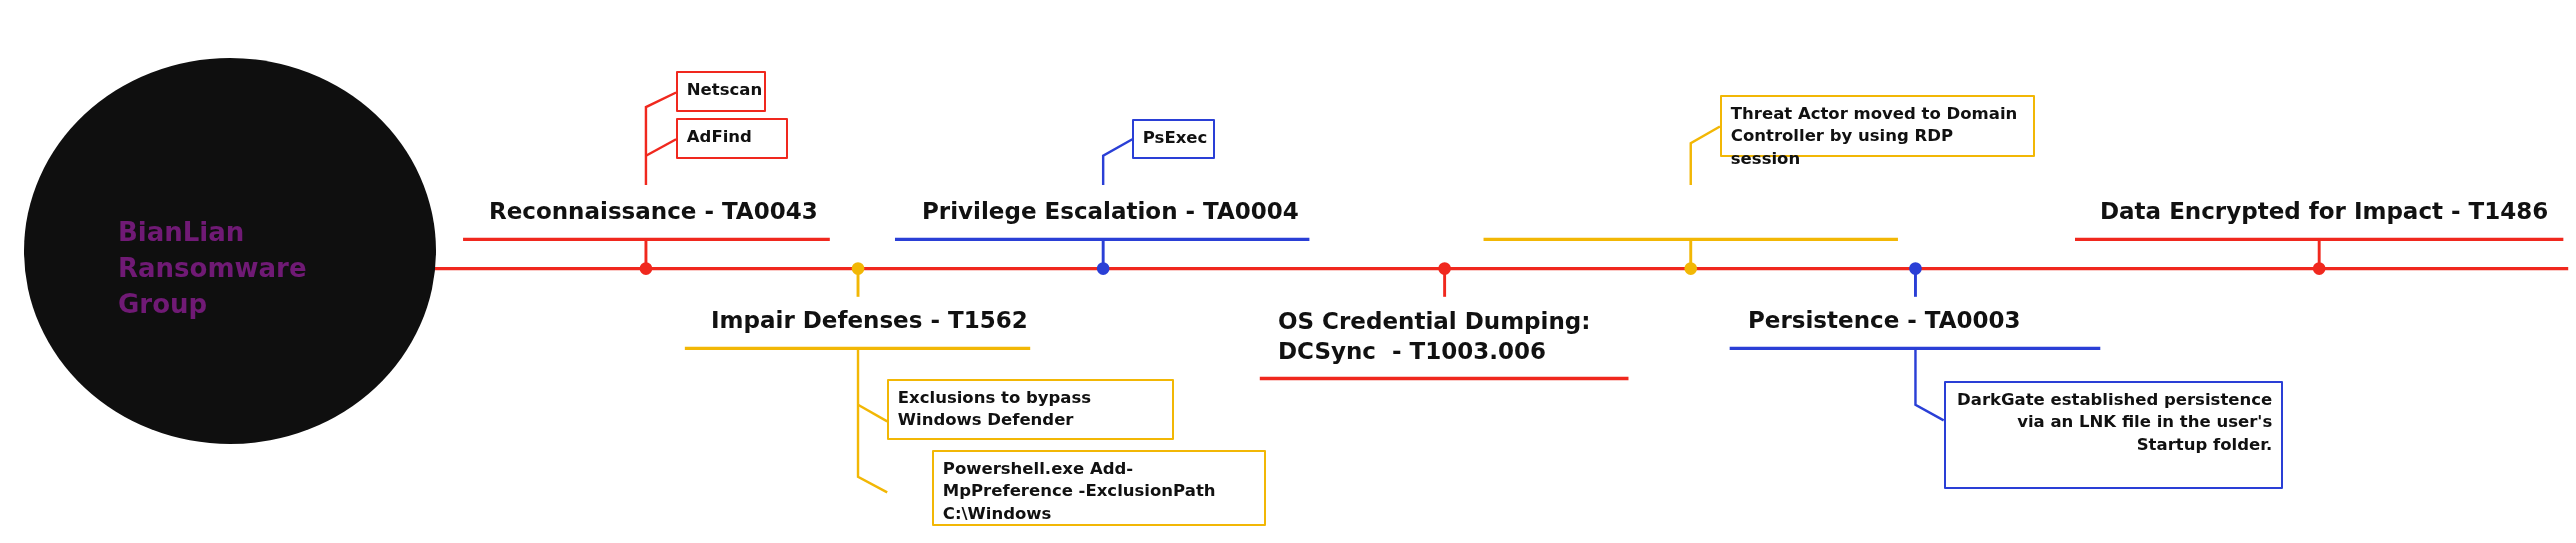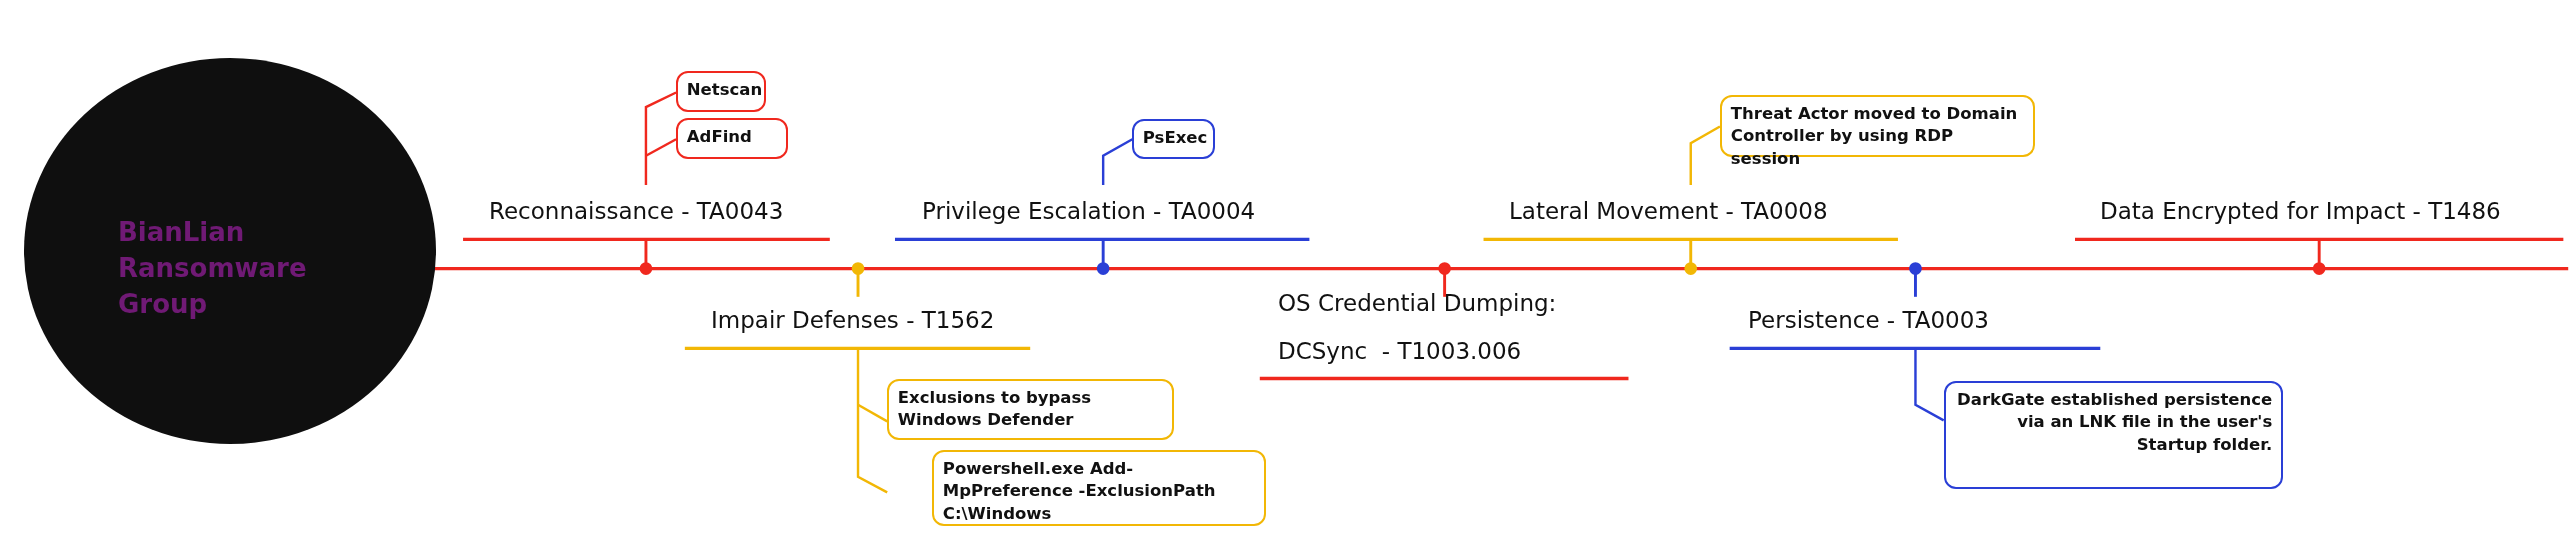--- a/index.html
+++ b/index.html
@@ -3,23 +3,23 @@
   <meta charset="utf-8">
   <style>
     html, body { margin: 0; padding: 0; background: #ffffff; }
     body { width: 2576px; height: 544px; position: relative; overflow: hidden;
            font-family: "DejaVu Sans", sans-serif; }
     #canvas { position: absolute; left: 0; top: 0; width: 2576px; height: 544px; }
     .actor { position: absolute; left: 24px; top: 58px; width: 412px; height: 386px;
              border-radius: 50%; background: #0f0f0f; }
     .actor-label { position: absolute; left: 118px; top: 214px; color: #701a75;
                    font-weight: bold; font-size: 26px; line-height: 36px; width: 311px; }
-    .title { position: absolute; font-weight: normal; font-size: 23px; color: #111;
+    .title { position: absolute; font-weight: bold; font-size: 23px; color: #111;
              white-space: nowrap; line-height: 29px; }
-    .box { position: absolute; box-sizing: border-box; border: 2.4px solid; border-radius: 12px;
+    .box { position: absolute; box-sizing: border-box; border: 2.4px solid; border-radius: 1px;
            background: #fff; font-weight: bold; font-size: 16.5px; color: #111; line-height: 22.4px;
            padding: 5.8px 8.8px; }
     .red { border-color: #f0281e; }
     .yellow { border-color: #f2b705; }
     .blue { border-color: #2a3fd6; text-align: right; }
   </style>
 </head>
 <body>
 
 <div id="canvas">
@@ -74,24 +74,23 @@
   <div class="box red" style="left:676px;top:71px;width:90px;height:41px">Netscan</div>
   <div class="box red" style="left:676px;top:118px;width:112px;height:41px">AdFind</div>
 
   <div class="title" style="left:711px;top:306px">Impair Defenses - T1562</div>
   <div class="box yellow" style="left:887px;top:379px;width:287px;height:61px">Exclusions to bypass Windows Defender</div>
   <div class="box yellow" style="left:932px;top:450px;width:334px;height:76px">Powershell.exe Add-MpPreference -ExclusionPath C:\Windows</div>
 
   <div class="title" style="left:922px;top:197px">Privilege Escalation - TA0004</div>
   <div class="box blue" style="left:1132px;top:119px;width:83px;height:40px">PsExec</div>
 
-  <div class="title" style="left:1278px;top:289px">OS Credential Dumping:</div>
+  <div class="title" style="left:1278px;top:307px">OS Credential Dumping:</div>
   <div class="title" style="left:1278px;top:337px;white-space:pre">DCSync  - T1003.006</div>
 
-  <div class="title" style="left:1509px;top:197px">Lateral Movement - TA0008</div>
   <div class="box yellow" style="left:1720px;top:95px;width:315px;height:62px">Threat Actor moved to Domain Controller by using RDP session</div>
 
   <div class="title" style="left:1748px;top:306px">Persistence - TA0003</div>
   <div class="box blue" style="left:1944px;top:381px;width:339px;height:108px">DarkGate established persistence via an LNK file in the user's Startup folder.</div>
 
   <div class="title" style="left:2100px;top:197px">Data Encrypted for Impact - T1486</div>
 </div>
 
 
 </body></html>

